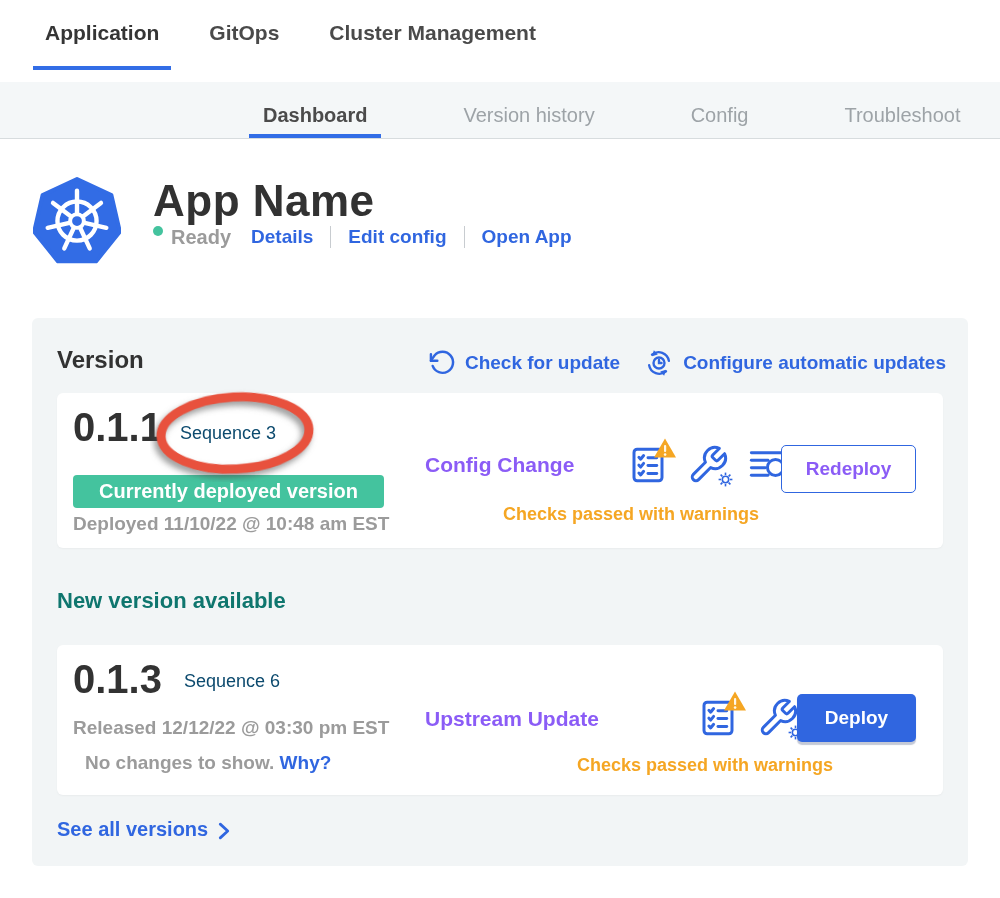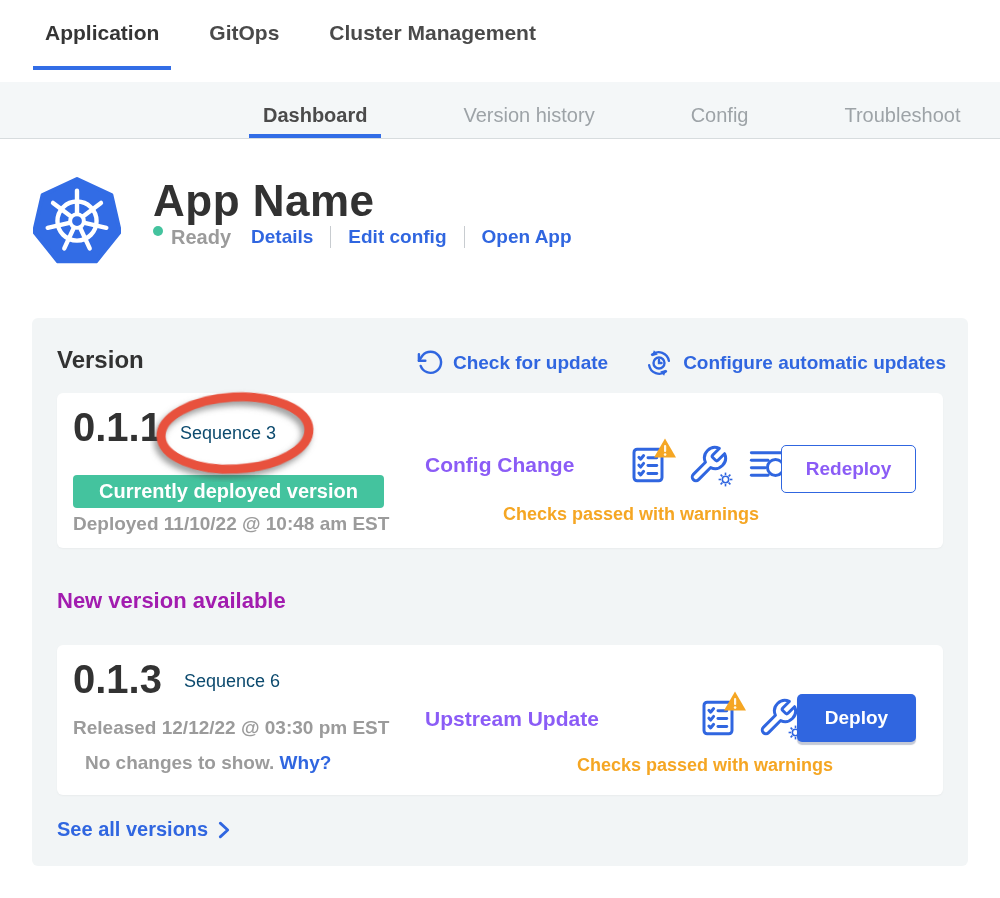--- a/index.html
+++ b/index.html
@@ -21,21 +21,21 @@
   .app-title { font-size:44px; font-weight:bold; color:#323232; letter-spacing:0.5px; }
   .status-row { display:flex; }
   .status-dot { width:10px; height:10px; border-radius:50%; background:#44c39e; margin-right:8px; }
   .status-text { font-size:20px; font-weight:bold; color:#9b9b9b; margin-right:20px; }
   .hlink { font-size:19px; font-weight:bold; color:#3066e0; cursor:pointer; text-decoration:none; }
   .vdiv { width:1px; height:22px; background:#c8ccd0; margin:0 17px; }
 
   
   .panel { position:absolute; top:318px; left:32px; width:936px; height:548px; background:#f2f5f6; border-radius:6px; }
   .panel-title { position:absolute; left:25px; top:28px; font-size:24px; font-weight:bold; color:#323232; }
-  .panel-links { position:absolute; right:22px; top:30px; display:flex; align-items:center; gap:36px;text-align:center; }
+  .panel-links { position:absolute; right:22px; top:30px; display:flex; align-items:center; gap:24px;text-align:center; }
   .icon-link { display:flex; align-items:center; gap:9px; font-size:19px; font-weight:bold; color:#3066e0; cursor:pointer; }
 
   .card { position:absolute; left:25px; width:886px; background:#ffffff; border-radius:6px; box-shadow:0 1px 2px rgba(0,0,0,0.04); }
   .card.current  { top:75px;  height:155px; }
   .card.available{ top:327px; height:150px; }
 
   .ver-number { position:absolute; left:16px; top:12px; font-size:40px; font-weight:bold; color:#323232; }
   .ver-seq { position:absolute; font-size:18px; color:#0c4a6e; }
   .card.current  .ver-seq { left:123px; top:30px; }
   .card.available .ver-seq { left:127px; top:26px; }
@@ -58,23 +58,23 @@
   .gear-mini { position:absolute; right:-1px; bottom:-2px; width:17px; height:17px; }
 
   .btn { position:absolute; height:48px; border-radius:5px; font-family:"Liberation Sans",sans-serif; font-size:19px; font-weight:bold; cursor:pointer; }
   .btn.outline { left:724px; top:52px; width:135px; background:#fff; border:1.5px solid #3066e0; color:#8b5cf6; }
   .btn.solid { left:740px; top:49px; width:119px; background:#3066e0; border:none; color:#ffffff; box-shadow:0 3px 1px rgba(20,40,90,0.25); }
 
   .checks-warning { position:absolute; font-size:18px; font-weight:bold; color:#f5a623; }
   .card.current  .checks-warning { left:446px; top:111px; }
   .card.available .checks-warning { left:520px; top:110px; }
 
-  .new-version-heading { position:absolute; left:25px; top:270px; font-size:22px; font-weight:bold; color:#a21caf; }
-
-  .see-all { position:absolute; left:25px; top:500px; display:flex; align-items:center; gap:8px; font-size:20px; font-weight:bold; color:#3066e0; cursor:pointer; }
+  .new-version-heading { position:absolute; left:25px; top:270px; font-size:22px; font-weight:bold; color:#0f766e; }
+
+  .see-all { position:absolute; left:25px; top:500px; display:flex; align-items:flex-end; gap:8px; font-size:20px; font-weight:bold; color:#3066e0; cursor:pointer; }
 
   
   .annotation { position:absolute; left:150px; top:386px; width:172px; height:96px; pointer-events:none; z-index:9; }
 </style>
 </head>
 <body>
 
 <nav class="topnav">
   <div class="tab active">Application</div>
   <div class="tab">GitOps</div>

